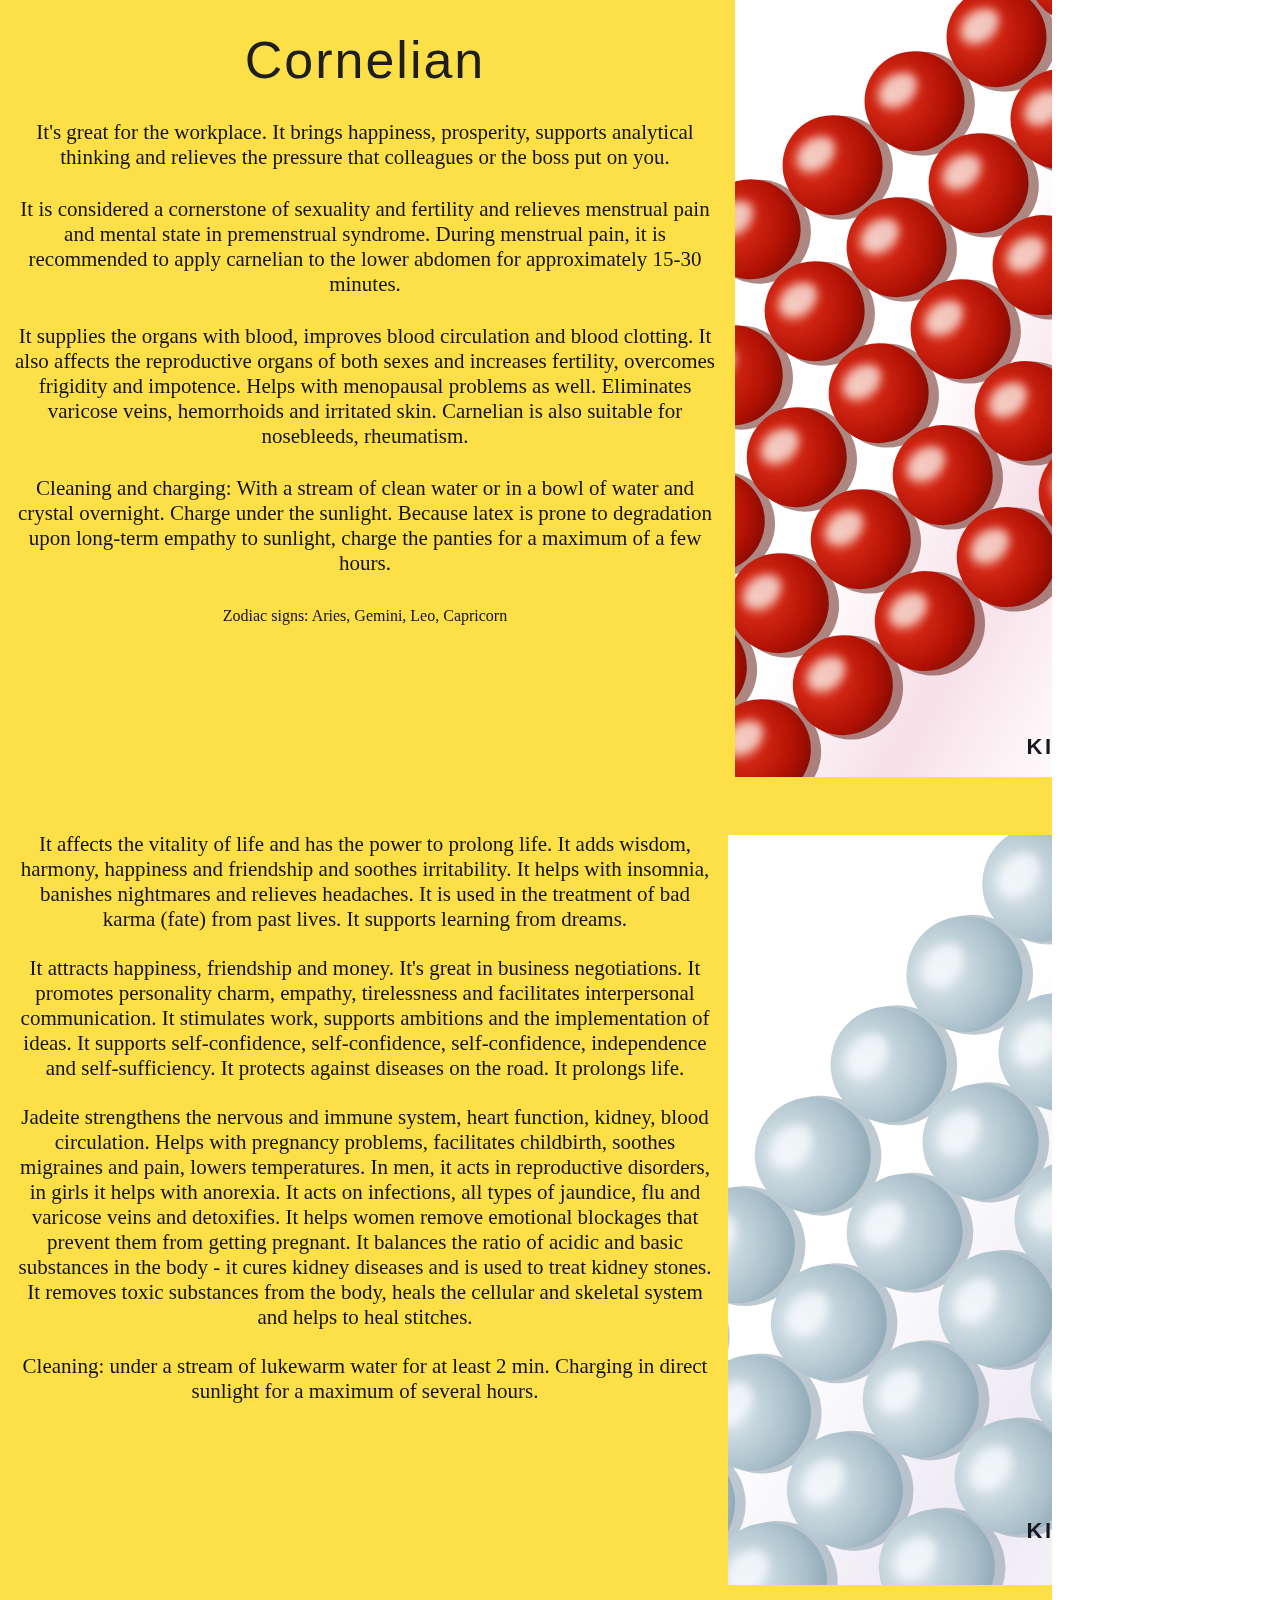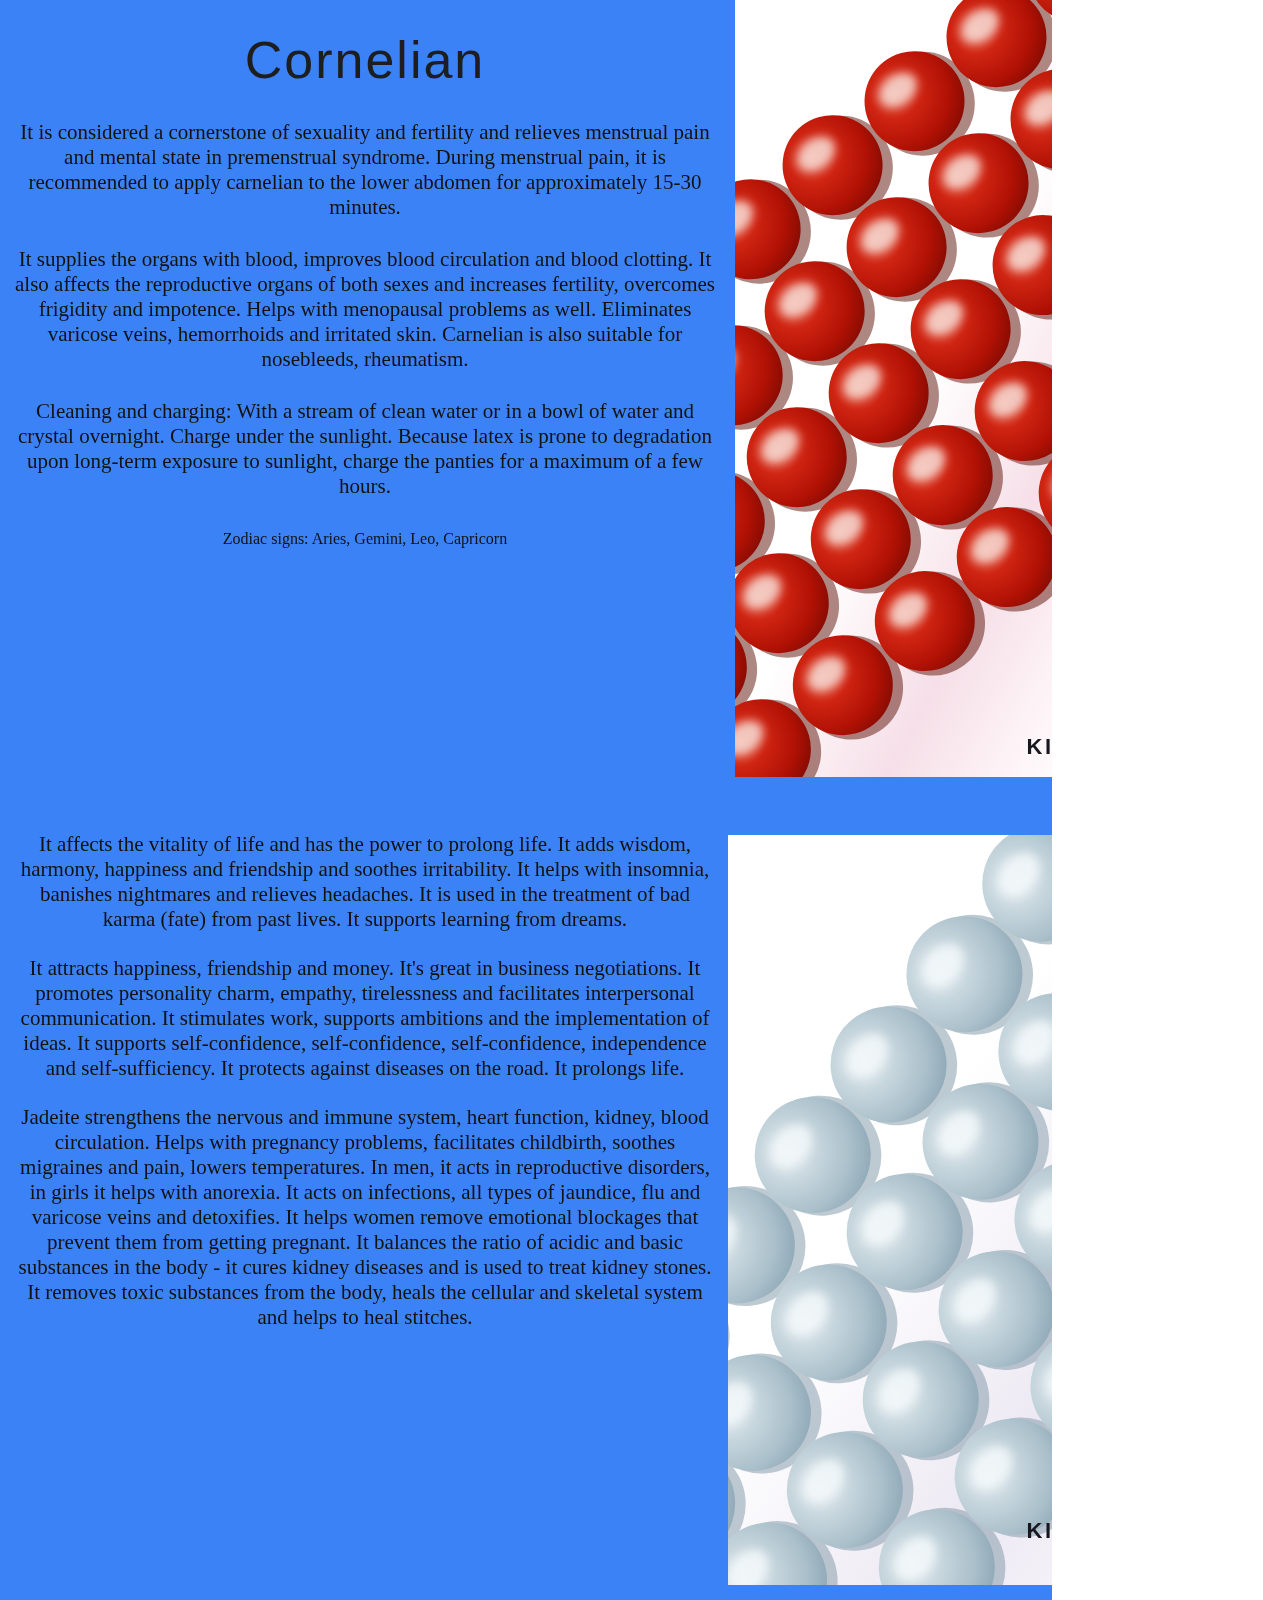--- a/index.html
+++ b/index.html
@@ -1,16 +1,16 @@
 <!DOCTYPE html>
 <html><head>
 <meta charset="utf-8">
 <style>
   html,body{margin:0;padding:0;background:#ffffff;}
-  .page{position:relative;width:1052px;height:1600px;background:#3b82f6;overflow:hidden;
+  .page{position:relative;width:1052px;height:1600px;background:#fde047;overflow:hidden;
         font-family:"Liberation Serif",serif;}
   .text-col{position:absolute;left:12px;top:0;width:706px;}
   section{position:absolute;left:0;width:706px;}
   .sec-1{top:30px;}
   .sec-2{top:832px;}
   h1.stone-title{font-family:"Liberation Sans",sans-serif;font-weight:200;font-size:52px;
       color:#1e1e1e;letter-spacing:2px;text-align:center;margin:0;line-height:60px;}
   .sec-1 h1.stone-title{margin-bottom:30px;}
   .sec-2 h1.stone-title{margin-bottom:4px;}
   p.body-para{font-size:21px;line-height:25px;color:#121212;text-align:center;margin:0 0 27px;}
@@ -31,31 +31,33 @@
 </style>
 </head>
 <body>
 
 <div class="page">
 
   <div class="text-col">
     <section class="sec-1">
       <h1 class="stone-title">Cornelian</h1>
       <div>
+          <p class="body-para">It's great for the workplace. It brings happiness, prosperity, supports analytical thinking and relieves the pressure that colleagues or the boss put on you.</p>
           <p class="body-para">It is considered a cornerstone of sexuality and fertility and relieves menstrual pain and mental state in premenstrual syndrome. During menstrual pain, it is recommended to apply carnelian to the lower abdomen for approximately 15-30 minutes.</p>
           <p class="body-para">It supplies the organs with blood, improves blood circulation and blood clotting. It also affects the reproductive organs of both sexes and increases fertility, overcomes frigidity and impotence. Helps with menopausal problems as well. Eliminates varicose veins, hemorrhoids and irritated skin. Carnelian is also suitable for nosebleeds, rheumatism.</p>
-          <p class="body-para">Cleaning and charging: With a stream of clean water or in a bowl of water and crystal overnight. Charge under the sunlight. Because latex is prone to degradation upon long-term exposure to sunlight, charge the panties for a maximum of a few hours.</p>
+          <p class="body-para">Cleaning and charging: With a stream of clean water or in a bowl of water and crystal overnight. Charge under the sunlight. Because latex is prone to degradation upon long-term empathy to sunlight, charge the panties for a maximum of a few hours.</p>
           <p class="zodiac">Zodiac signs: Aries, Gemini, Leo, Capricorn</p>
         </div>
     </section>
     <section class="sec-2">
       <div>
           <p class="body-para">It affects the vitality of life and has the power to prolong life. It adds wisdom, harmony, happiness and friendship and soothes irritability. It helps with insomnia, banishes nightmares and relieves headaches. It is used in the treatment of bad karma (fate) from past lives. It supports learning from dreams.</p>
           <p class="body-para">It attracts happiness, friendship and money. It's great in business negotiations. It promotes personality charm, empathy, tirelessness and facilitates interpersonal communication. It stimulates work, supports ambitions and the implementation of ideas. It supports self-confidence, self-confidence, self-confidence, independence and self-sufficiency. It protects against diseases on the road. It prolongs life.</p>
           <p class="body-para">Jadeite strengthens the nervous and immune system, heart function, kidney, blood circulation. Helps with pregnancy problems, facilitates childbirth, soothes migraines and pain, lowers temperatures. In men, it acts in reproductive disorders, in girls it helps with anorexia. It acts on infections, all types of jaundice, flu and varicose veins and detoxifies. It helps women remove emotional blockages that prevent them from getting pregnant. It balances the ratio of acidic and basic substances in the body - it cures kidney diseases and is used to treat kidney stones. It removes toxic substances from the body, heals the cellular and skeletal system and helps to heal stitches.</p>
+          <p class="body-para">Cleaning: under a stream of lukewarm water for at least 2 min. Charging in direct sunlight for a maximum of several hours.</p>
         </div>
     </section>
   </div>
 
   <div class="photo photo-red">
     <svg id="beads-red" width="528" height="777" viewBox="0 0 528 777" xmlns="http://www.w3.org/2000/svg">
         <defs>
           <radialGradient id="gbeads-red" cx="38%" cy="32%" r="78%">
             <stop offset="0%" stop-color="#e4604a"></stop>
             <stop offset="32%" stop-color="#cf2412"></stop>

